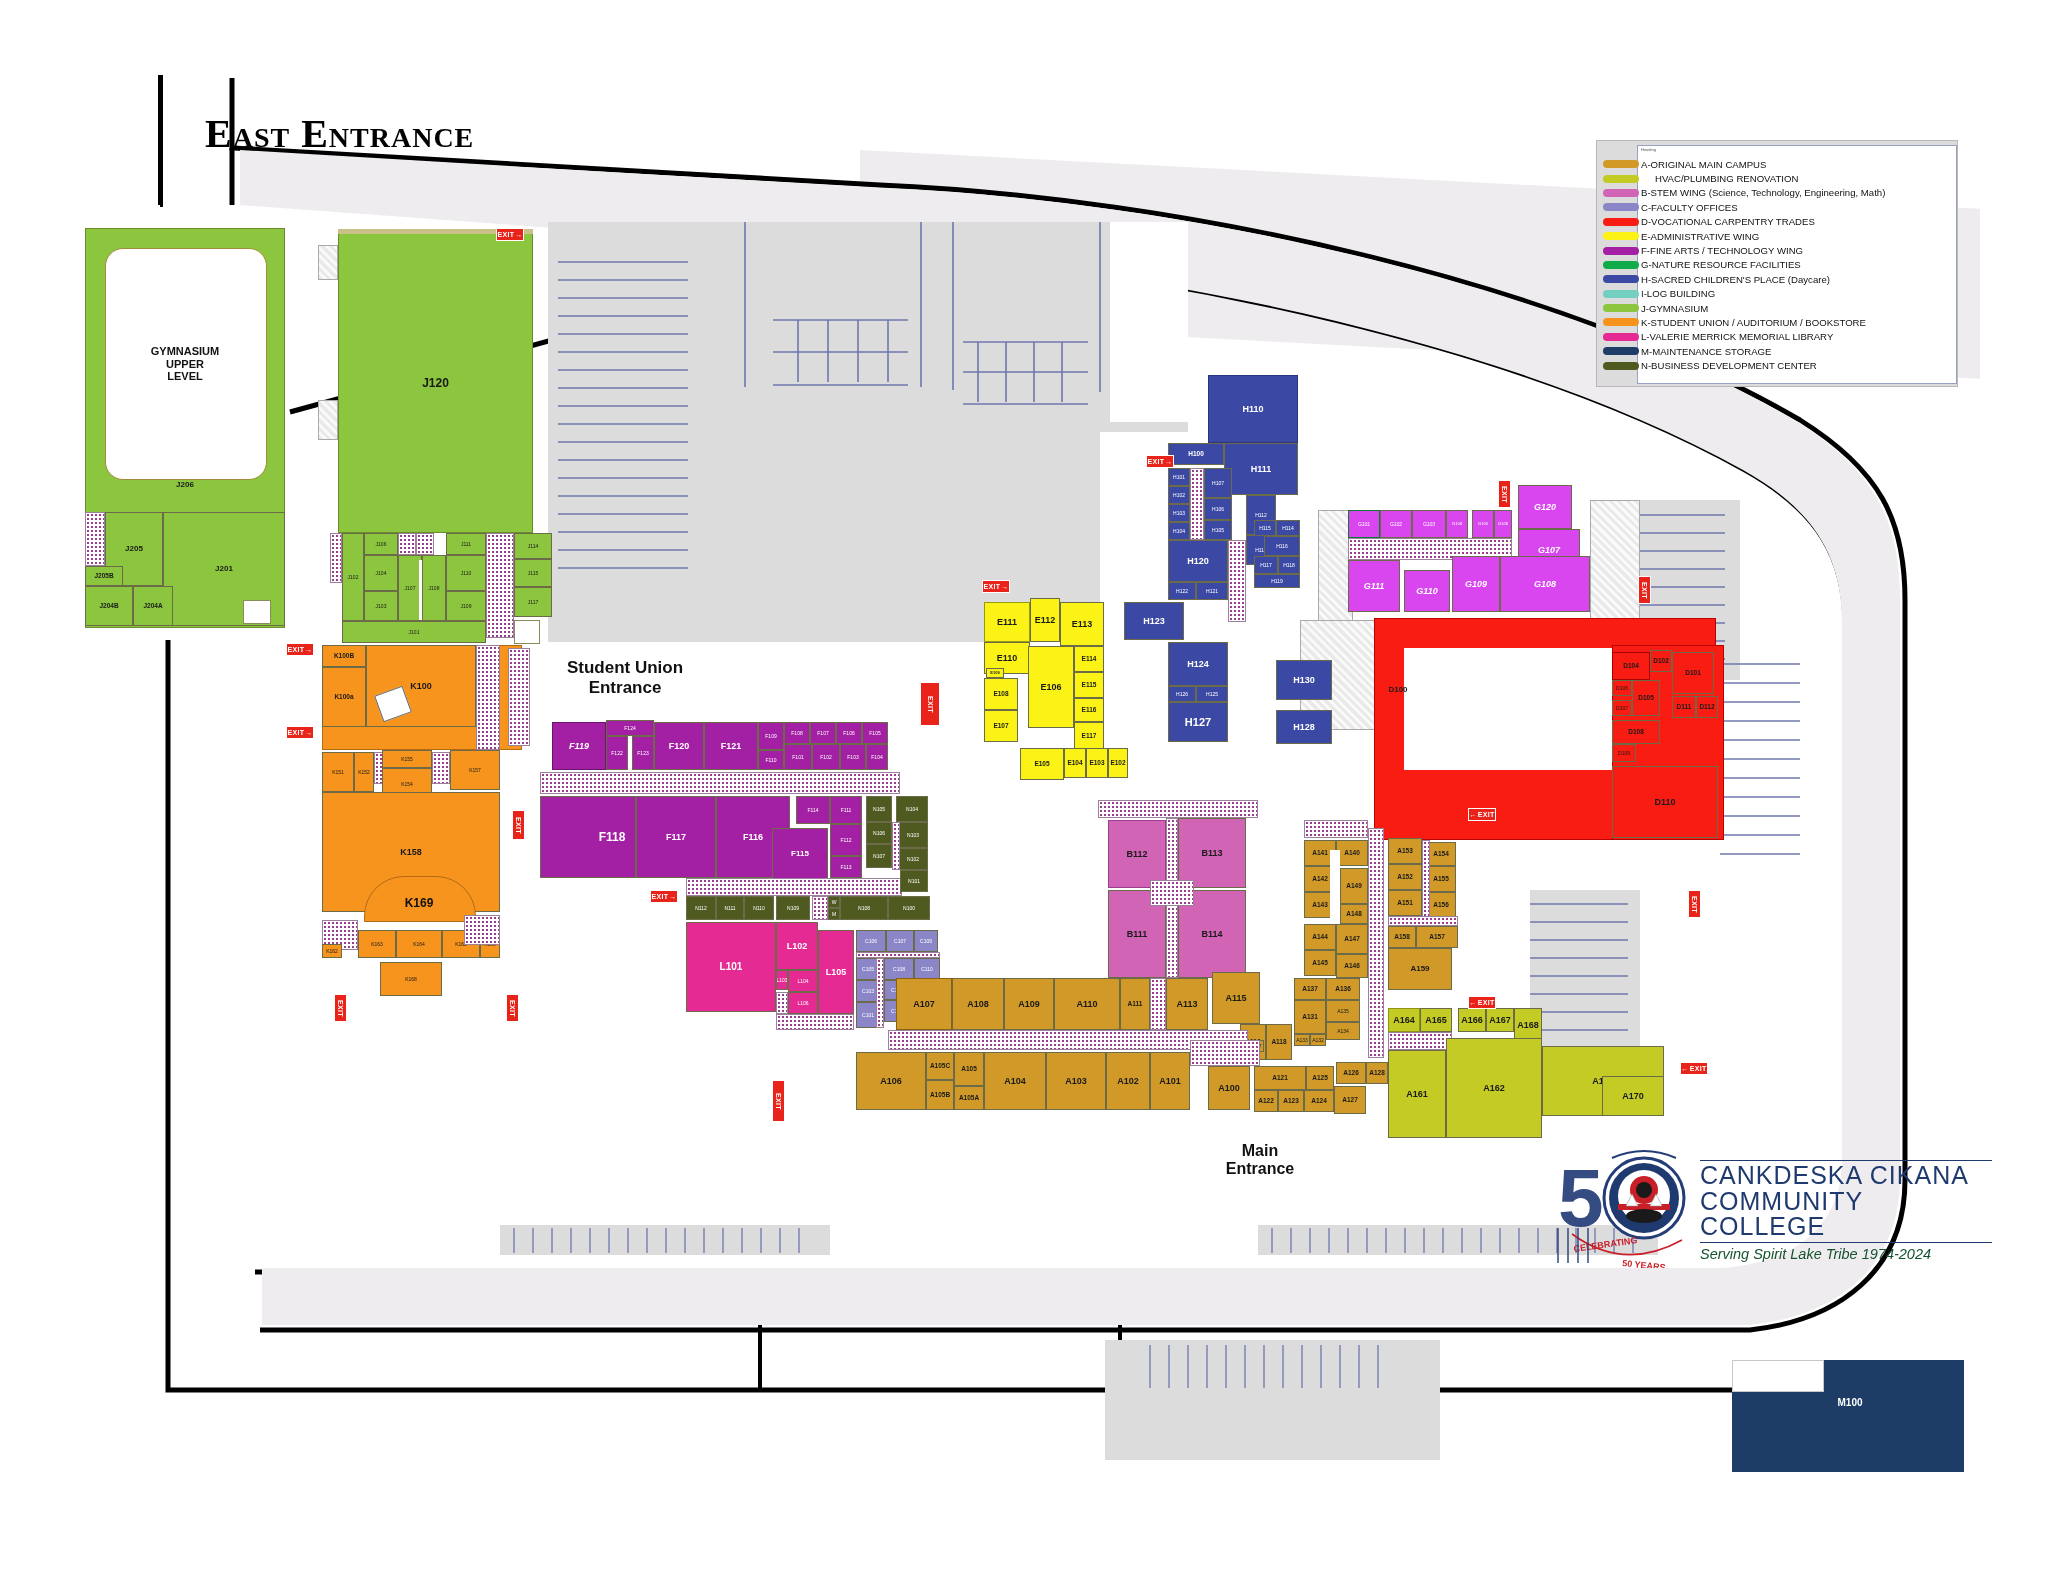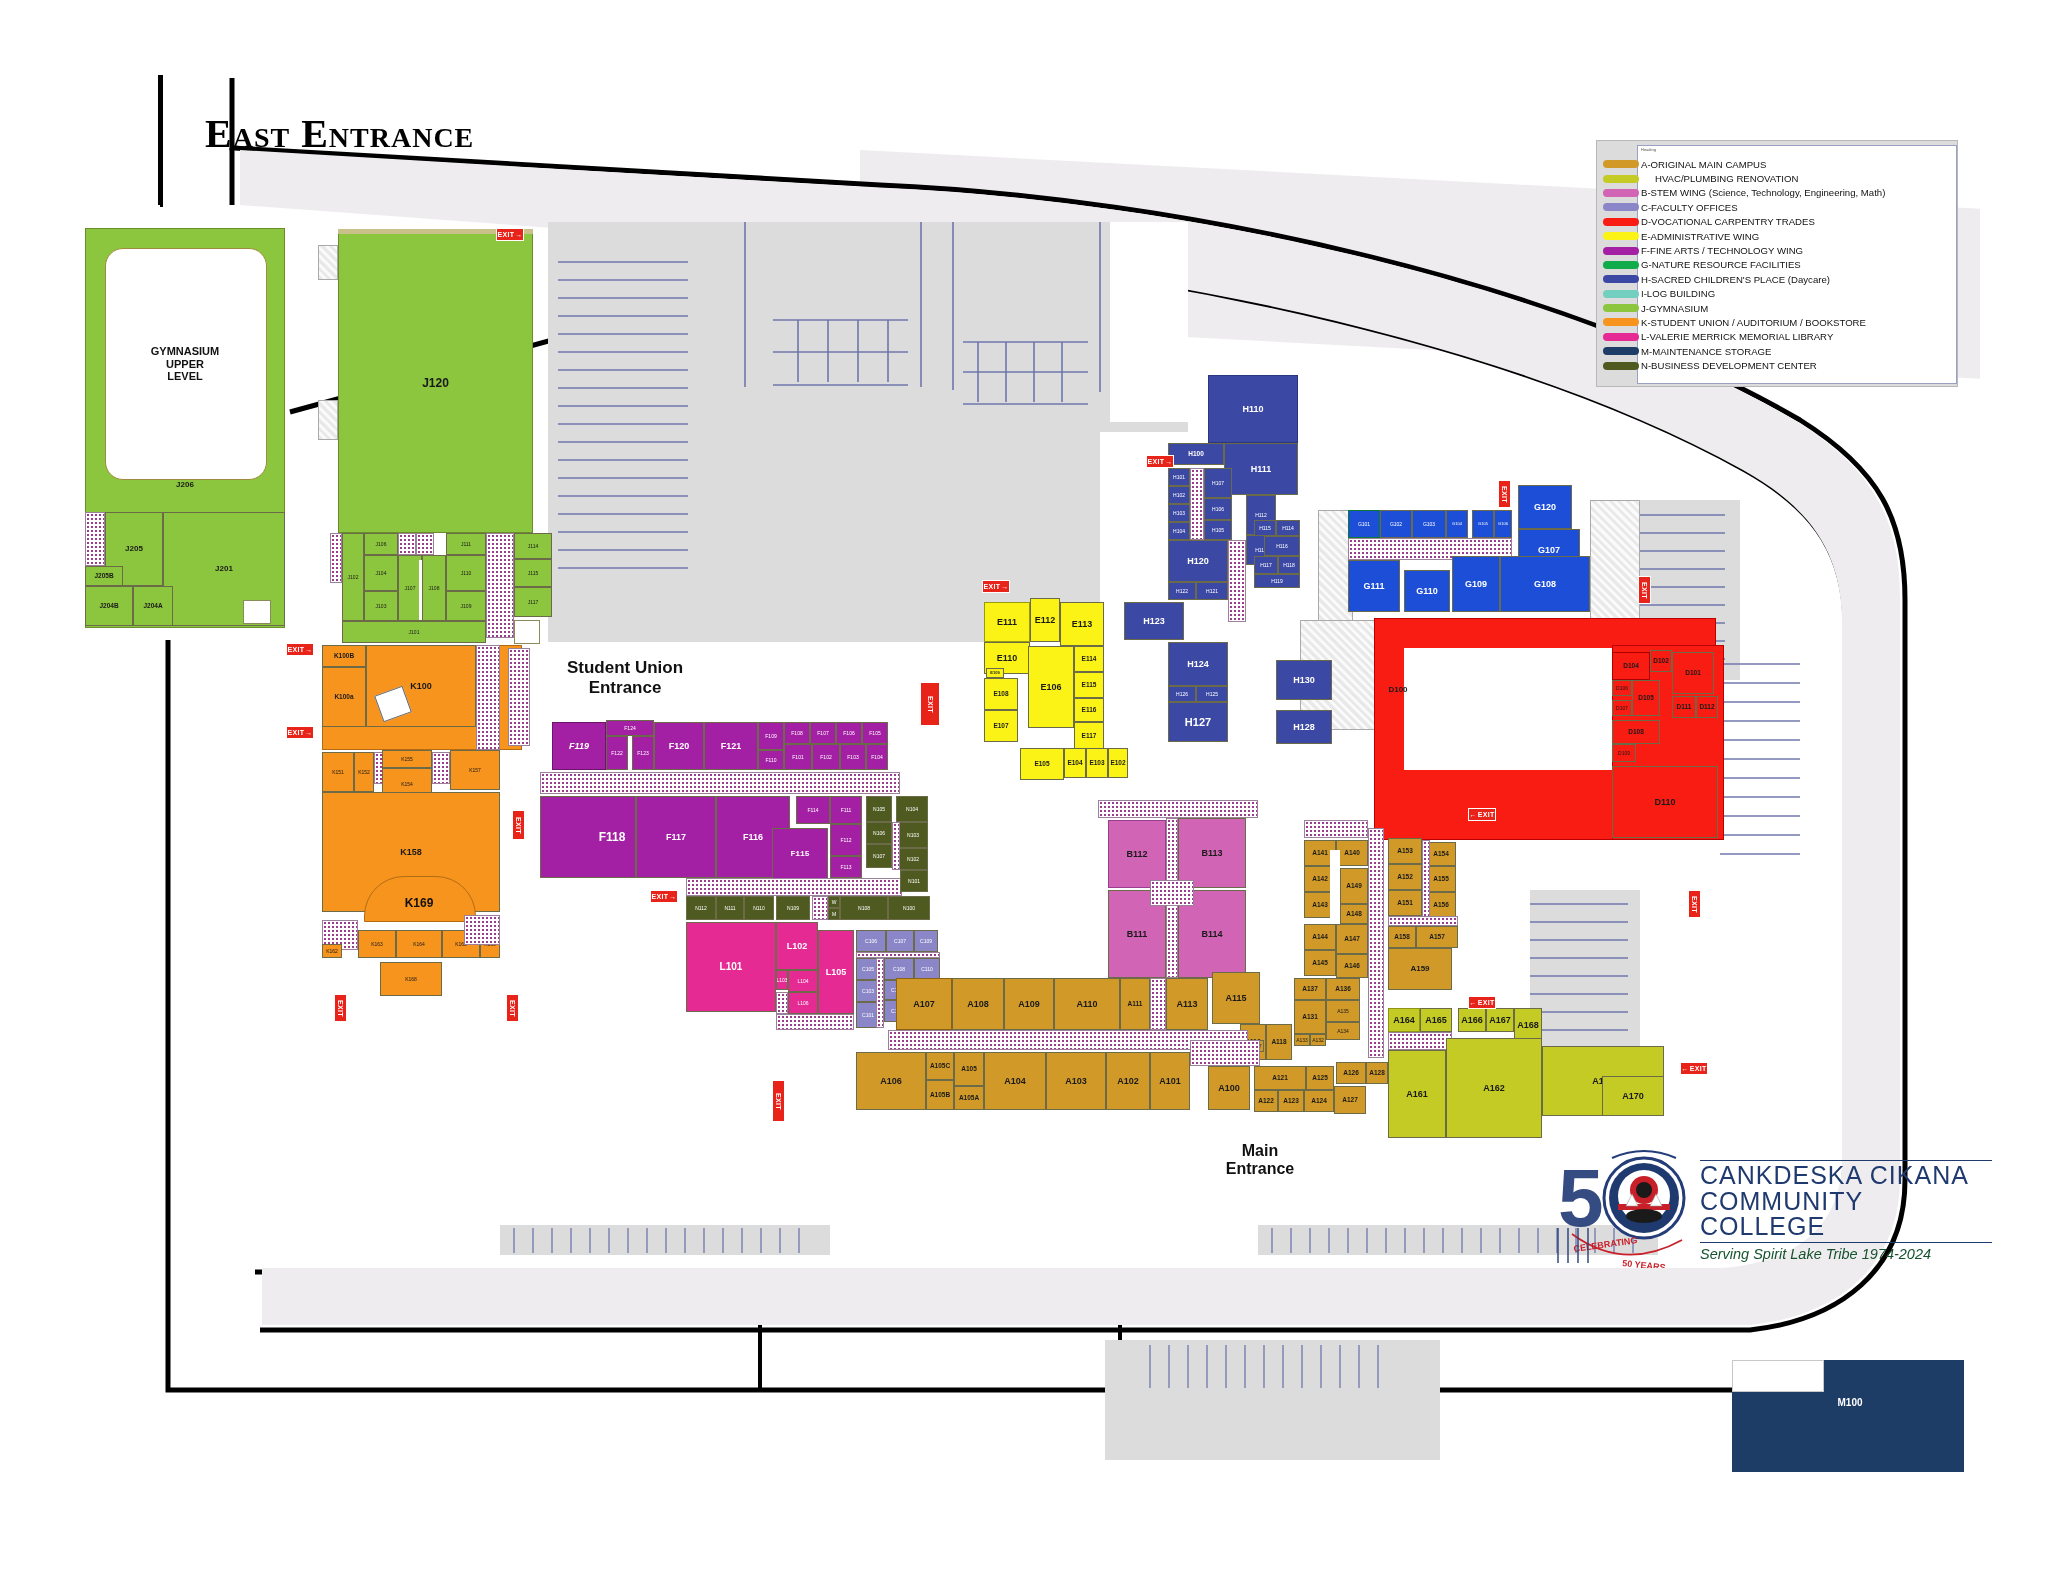--- a/index.html
+++ b/index.html
@@ -19,21 +19,21 @@
   .rm.w{color:#fff;}
 
   
   .cA{background:#d19a28;}
   .cHV{background:#c3cb24;}
   .cB{background:#d164b4;}
   .cC{background:#8a86c8;}
   .cD{background:#f91c13;}
   .cE{background:#fbf315;}
   .cF{background:#a31fa3;}
-  .cG{background:#1d4ed8;}
+  .cG{background:#d946ef;font-style:italic;}
   .cH{background:#3b49a5;}
   .cJ{background:#8cc63e;}
   .cK{background:#f7941e;}
   .cL{background:#e52a93;}
   .cN{background:#4f5a20;}
 
   
   .hatch{position:absolute;box-sizing:border-box;border:1px solid #9b7f9b;
      background-color:#fff;
      background-image:radial-gradient(#9b3d8f 0.9px, transparent 1px);
@@ -346,21 +346,21 @@
   <div class="rm cF w xs" style="left:836px;top:722px;width:26px;height:22px;">F106</div>
   <div class="rm cF w xs" style="left:862px;top:722px;width:26px;height:22px;">F105</div>
   <div class="rm cF w xs" style="left:784px;top:744px;width:28px;height:26px;">F101</div>
   <div class="rm cF w xs" style="left:812px;top:744px;width:28px;height:26px;">F102</div>
   <div class="rm cF w xs" style="left:840px;top:744px;width:26px;height:26px;">F103</div>
   <div class="rm cF w xs" style="left:866px;top:744px;width:22px;height:26px;">F104</div>
   <div class="hatch" style="left:540px;top:772px;width:360px;height:22px;"></div>
   <div class="rm cF w" style="left:540px;top:796px;width:96px;height:82px;font-size:12px;padding-left:48px;">F118</div>
   <div class="rm cF w" style="left:636px;top:796px;width:80px;height:82px;font-size:9px;">F117</div>
   <div class="rm cF w" style="left:716px;top:796px;width:74px;height:82px;font-size:9px;">F116</div>
-  <div class="rm cF w" style="left:772px;top:828px;width:56px;height:52px;font-size:8px;font-family:Liberation Mono, monospace;">F115</div>
+  <div class="rm cF w" style="left:772px;top:828px;width:56px;height:52px;font-size:8px;">F115</div>
   <div class="rm cF w xs" style="left:796px;top:796px;width:34px;height:28px;">F114</div>
   <div class="rm cF w xs" style="left:830px;top:796px;width:32px;height:28px;">F111</div>
   <div class="rm cF w xs" style="left:830px;top:824px;width:32px;height:32px;">F112</div>
   <div class="rm cF w xs" style="left:830px;top:856px;width:32px;height:22px;">F113</div>
   <div class="hatch" style="left:686px;top:878px;width:216px;height:18px;"></div>
 
   <div class="rm cN w xs" style="left:866px;top:796px;width:26px;height:26px;">N105</div>
   <div class="rm cN w xs" style="left:896px;top:796px;width:32px;height:26px;">N104</div>
   <div class="rm cN w xs" style="left:866px;top:822px;width:26px;height:22px;">N106</div>
   <div class="rm cN w xs" style="left:898px;top:822px;width:30px;height:26px;">N103</div>

